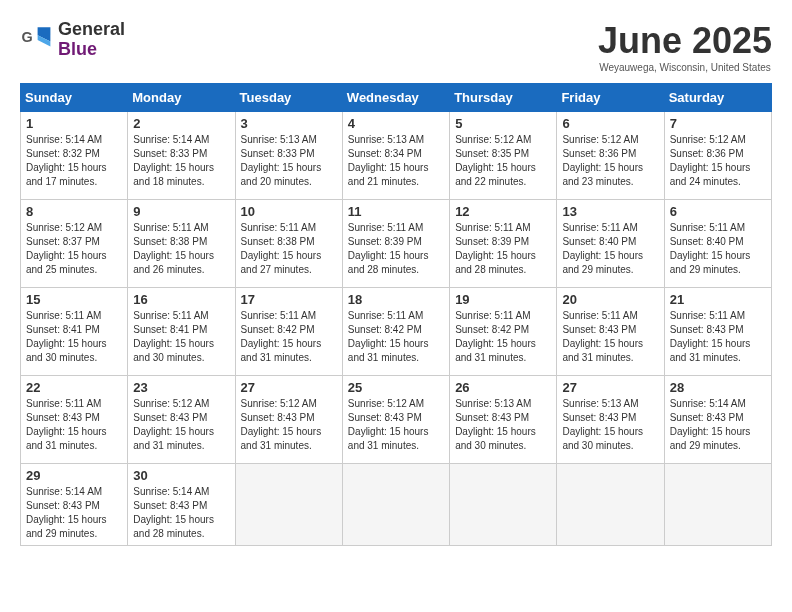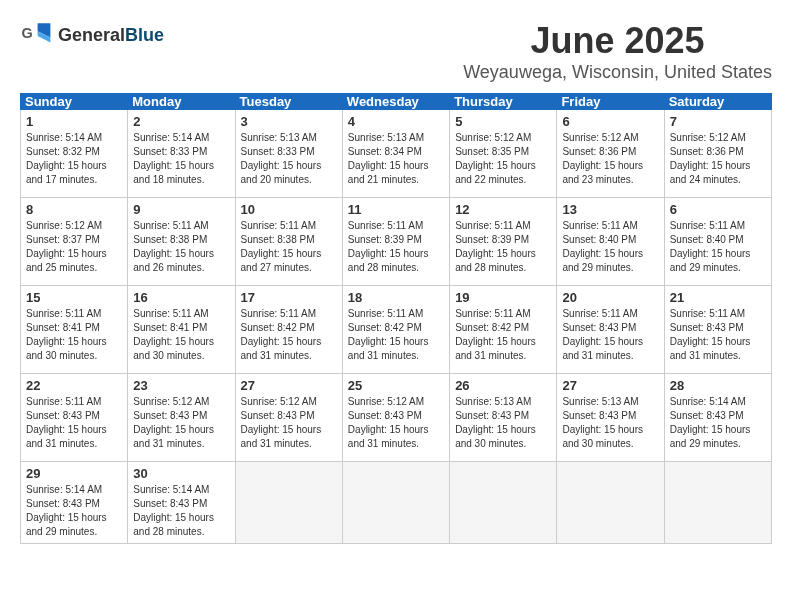--- a/index.html
+++ b/index.html
@@ -16,60 +16,59 @@
       align-items: flex-start;
       margin-bottom: 10px;
     }
     .logo {
       display: flex;
       align-items: center;
       gap: 6px;
     }
     .logo-text {
       display: flex;
-      flex-direction: row;
+      flex-direction: column;
       line-height: 1.1;
     }
     .logo-general {
       font-size: 18px;
       font-weight: bold;
       color: #333;
     }
     .logo-blue {
       font-size: 18px;
       font-weight: bold;
-      color: #0c4a6e;
-      text-align: right;
+      color: #701a75;
     }
     .logo-icon {
       width: 32px;
       height: 32px;
     }
     .title-block {
       text-align: center;
     }
     .month-title {
       font-size: 36px;
       font-weight: bold;
       color: #333;
     }
     .location {
-      font-size: 18px;
+      font-size: 10px;
       color: #555;
     }
     .calendar {
       width: 100%;
       border-collapse: collapse;
     }
     .calendar th {
       background: #1a6bbf;
       color: #fff;
       font-size: 13px;
       font-weight: bold;
-      padding: 0 4px;
+      padding: 6px 4px;
       text-align: left;
       border: 1px solid #1a6bbf;
     }
     .calendar td {
       border: 1px solid #ccc;
       vertical-align: top;
       padding: 4px 5px;
       width: 107px;
       min-height: 80px;
       font-size: 10.5px;

